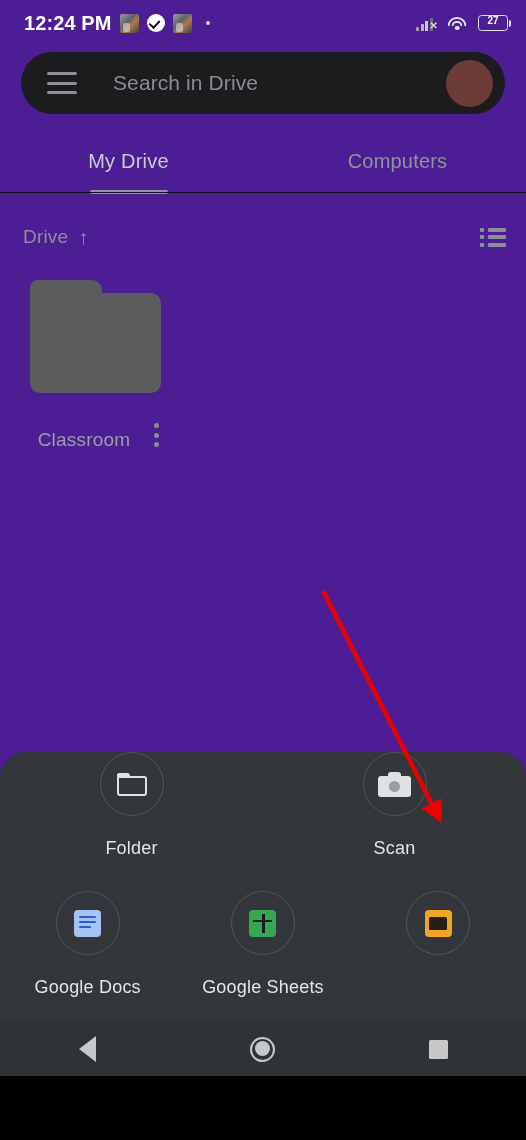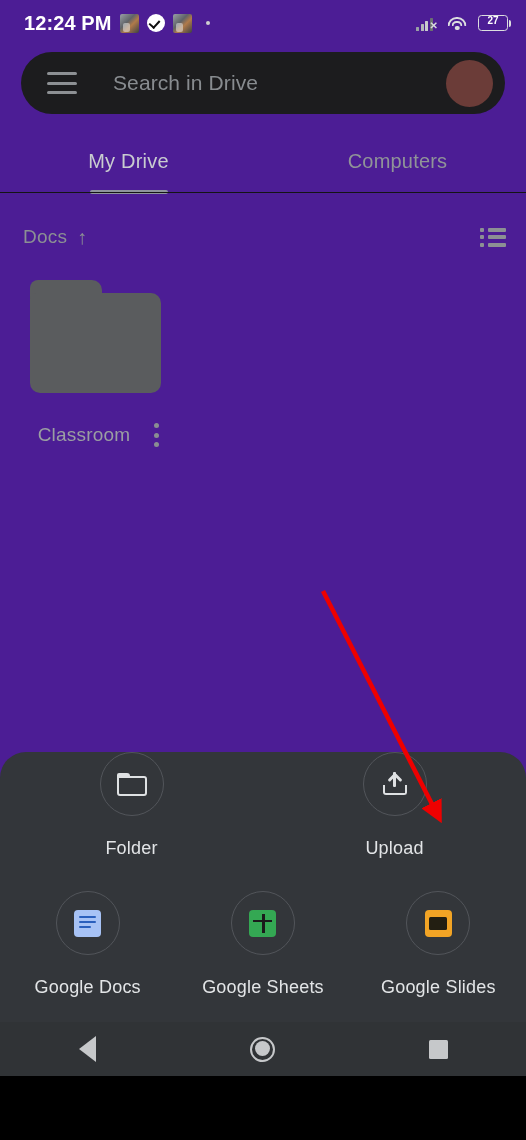--- a/index.html
+++ b/index.html
@@ -148,21 +148,21 @@
   }
   .folder-thumb .tab-top {
     position:absolute; left:0; top:0; width:72px; height:22px;
     background:#5a5c5e; border-radius:8px 10px 0 0;
   }
   .folder-thumb .body {
     position:absolute; left:0; top:13px; width:131px; height:100px;
     background:#5a5c5e; border-radius:6px 10px 10px 10px;
   }
   .filerow {
-    display:flex; align-items:center; justify-content:center;
+    display:flex; align-items:flex-end; justify-content:center;
     margin-top:26px; gap:20px; padding-left:10px;
   }
   .filename { font-size:19px; color:#9a9ea2; letter-spacing:.2px; }
   .kebab { display:flex; flex-direction:column; gap:4.5px; padding:4px; }
   .kebab i { width:5px; height:5px; border-radius:50%; background:#8a8e92; display:block; }
 
   
   .annot { position:absolute; left:0; top:0; width:526px; height:1140px;
            pointer-events:none; z-index:40; }
 
@@ -296,21 +296,21 @@
     <div class="tab active">
       <span>My Drive</span>
     </div>
     <div class="tab">
       <span>Computers</span>
     </div>
   </div>
   <div class="tab-divider"></div>
 
   <div class="sortrow">
-    <span class="sort-label">Docs</span>
+    <span class="sort-label">Drive</span>
     <span class="sort-arrow">↑</span>
     <span class="spacer"></span>
     <span class="listicon">
       <i></i>
         <i></i>
         <i></i>
     </span>
   </div>
 
   <div class="filegrid">
@@ -336,27 +336,27 @@
         <div class="sheet-circle">
           <span class="ic-folder">
             <span class="t"></span>
               <span class="b"></span>
           </span>
         </div>
         <span class="sheet-label">Folder</span>
       </div>
       <div class="sheet-cell">
         <div class="sheet-circle">
-          <span class="ic-upload">
-            <span class="stem"></span>
-              <span class="head"></span>
-              <span class="tray"></span>
+          <span class="ic-camera">
+            <span class="hump"></span>
+              <span class="box"></span>
+              <span class="lens"></span>
           </span>
         </div>
-        <span class="sheet-label">Upload</span>
+        <span class="sheet-label">Scan</span>
       </div>
     </div>
 
     <div class="sheet-row second">
       <div class="sheet-cell">
         <div class="sheet-circle">
           <span class="ic-docs">
             <i></i>
               <i></i>
               <i></i>
@@ -372,21 +372,20 @@
           </span>
         </div>
         <span class="sheet-label">Google Sheets</span>
       </div>
       <div class="sheet-cell">
         <div class="sheet-circle">
           <span class="ic-slides">
             <span class="inner"></span>
           </span>
         </div>
-        <span class="sheet-label">Google Slides</span>
       </div>
     </div>
   </div>
 
   <svg class="annot" viewBox="0 0 526 1140" width="526" height="1140">
     <defs>
       <marker id="arrowhead" markerWidth="5" markerHeight="5" refX="1.2" refY="2.5" orient="auto">
         <path d="M0,0 L5,2.5 L0,5 Z" fill="#ee0000"></path>
       </marker>
     </defs>

